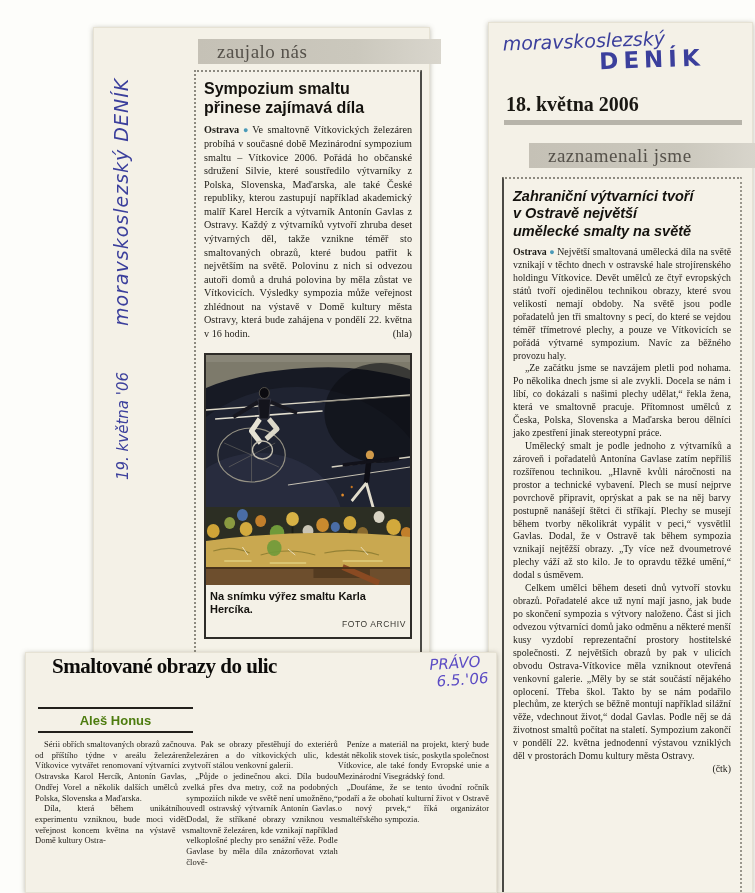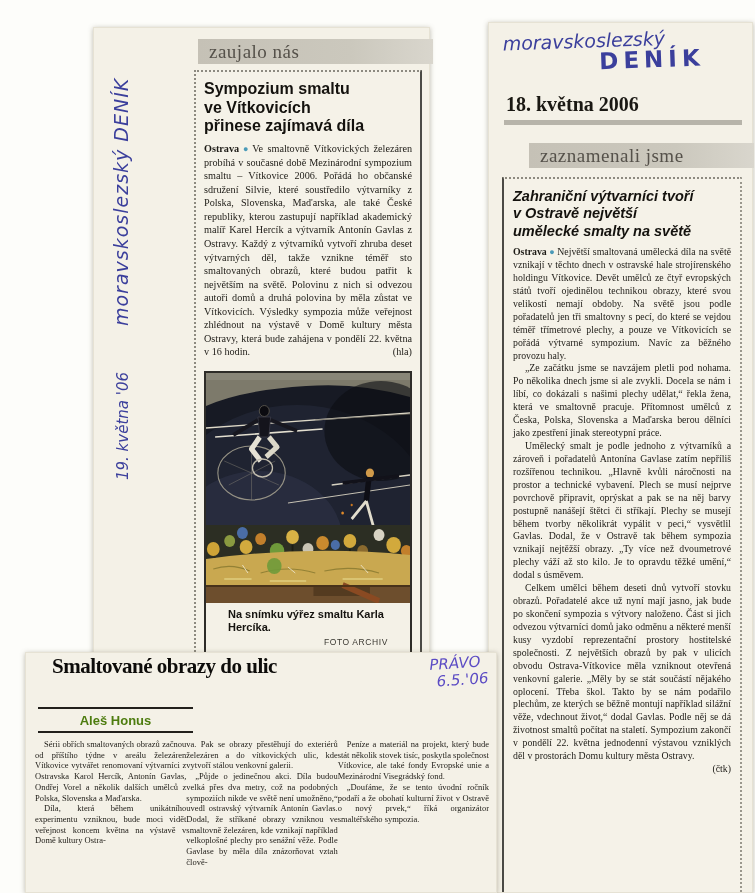--- a/index.html
+++ b/index.html
@@ -21,21 +21,21 @@
         transform:rotate(-2deg);}
   .hand-right .hand-caps{display:block;margin-left:96px;font-size:23px;letter-spacing:5px;font-style:normal;font-weight:bold;}
   .hand-pravo{position:absolute;left:404px;top:2px;font-size:15px;line-height:1.1;
         color:#5b4bc4;transform:rotate(-4deg);z-index:3;}
   .hand-pravo span{display:block;}
   .hand-pravo span:last-child{margin-left:6px;}
 
   
   .graybar{font-family:"Liberation Serif",serif;font-size:19px;color:#55514a;
         background:linear-gradient(90deg,#c5c1b6 0%,#cbc8bd 65%,#d9d6cd 100%);
-        line-height:25px;height:25px;padding-left:11px;letter-spacing:0.5px;}
+        line-height:25px;height:25px;padding-left:19px;letter-spacing:0.5px;}
   .graybar-left{position:absolute;left:104px;top:11px;width:224px;}
   .graybar-right{position:absolute;left:40px;top:120px;width:214px;}
 
   
   .artbox{position:absolute;box-sizing:border-box;background:#f5f2e8;}
   .artbox-left{left:100px;top:42px;width:228px;height:590px;padding:6px 8px 0 8px;
         border-top:2px dotted #8d8a80;border-left:2px dotted #8d8a80;border-right:2px solid #4b4a45;}
   .artbox-right{left:13px;top:154px;width:240px;height:715px;padding:7px 9px 0 9px;
         border-top:2px dotted #8d8a80;border-left:2px solid #4b4a45;border-right:2px dotted #9a978d;}
 
@@ -48,21 +48,21 @@
   .body-left{font-size:10.2px;line-height:1.33;}
   .body-right{font-size:9.8px;line-height:1.32;margin-bottom:0;}
   .ind{text-indent:12px;}
   .dateline{font-weight:bold;}
   .bullet{color:#4a9ab8;font-size:9px;padding:0 2px;}
   .signoff{float:right;padding-left:8px;}
 
   
   .photo-fig{margin:12px 0 0;border:2px solid #2e2c28;background:#f4f1e7;}
   .photo-fig svg{display:block;width:100%;height:230px;}
-  .photo-fig figcaption{padding:5px 22px 8px;}
+  .photo-fig figcaption{padding:5px 4px 8px;}
   .cap{font-family:"Liberation Sans",sans-serif;font-weight:bold;font-size:11px;line-height:1.2;color:#15130f;}
   .credit{font-family:"Liberation Sans",sans-serif;font-size:8.5px;text-align:right;color:#3a3832;
         margin-top:3px;letter-spacing:0.6px;}
 
   
   .issue-date{position:absolute;left:17px;top:70px;font-family:"Liberation Serif",serif;
         font-weight:bold;font-size:20px;color:#1a1813;}
   .rule{position:absolute;left:15px;top:97px;width:238px;height:5px;background:#b7b4aa;}
 
   
@@ -87,21 +87,20 @@
       <span>19. května '06</span><span class="hand-paper">moravskoslezský DENÍK</span>
     </div>
 
     <div class="graybar graybar-left">
       <span>zaujalo nás</span>
     </div>
 
     <div class="artbox artbox-left">
       <h2 class="title title-left">
         <span>Sympozium smaltu</span>
-        <span>ve Vítkovicích</span>
         <span>přinese zajímavá díla</span>
       </h2>
       <p class="body body-left">
         <b class="dateline">Ostrava</b><span class="bullet">●</span><span>Ve smaltovně Vítkovických železáren probíhá v současné době Mezinárodní sympozium smaltu – Vítkovice 2006. Pořádá ho občanské sdružení Silvie, které soustředilo výtvarníky z Polska, Slovenska, Maďarska, ale také České republiky, kterou zastupují například akademický malíř Karel Hercík a výtvarník Antonín Gavlas z Ostravy. Každý z výtvarníků vytvoří zhruba deset výtvarných děl, takže vznikne téměř sto smaltovaných obrazů, které budou patřit k největším na světě. Polovinu z nich si odvezou autoři domů a druhá polovina by měla zůstat ve Vítkovicích. Výsledky sympozia může veřejnost zhlédnout na výstavě v Domě kultury města Ostravy, která bude zahájena v pondělí 22. května v 16 hodin.</span>
         <span class="signoff">(hla)</span>
       </p>
 
       <figure class="photo-fig">
         <svg viewBox="0 0 224 230" preserveAspectRatio="none" aria-hidden="true">
           <rect width="224" height="230" fill="#171a24"></rect>

